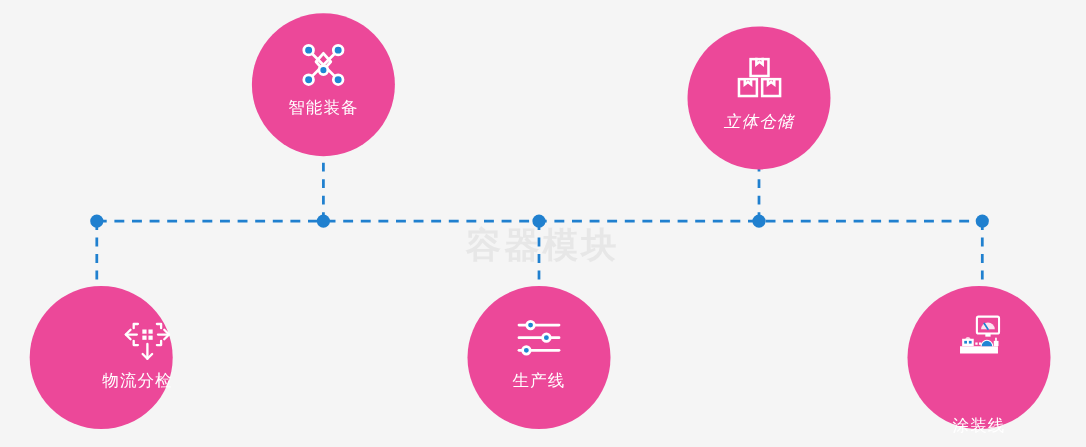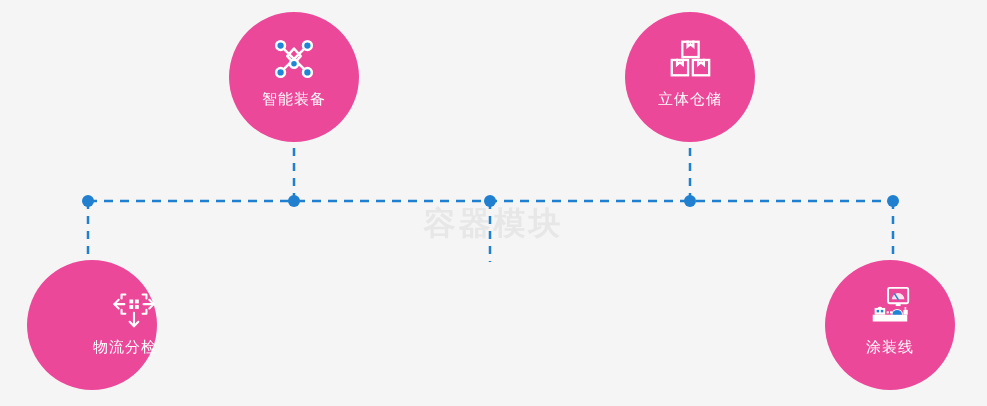--- a/index.html
+++ b/index.html
@@ -72,24 +72,24 @@
     color: #ffffff;
     font-size: 15px;
     letter-spacing: 1px;
     line-height: 1.1;
     white-space: nowrap;
     text-align: center;
   }
 
   
   #node-zhineng   { left: 229px; top: 12px;  }   
-  #node-litifcang { left: 625px; top: 12px;  }   
+  #node-litifcang { left: 625px; top: 24px; font-style: italic;  }   
   #node-wuliu     { left: 27px;  top: 260px; align-items: flex-end; }   
   #node-shengchan { left: 425px; top: 260px; }   
-  #node-tuzhuang  { left: 825px; top: 260px; }   
+  #node-tuzhuang  { left: 825px; top: 260px; gap: 41px; }   
 </style>
 </head>
 <body>
 
 <div id="diagram">
 
   <div class="watermark">容器模块</div>
 
   <svg class="connector-layer" viewBox="0 0 987 406" width="987" height="406" xmlns="http://www.w3.org/2000/svg">
 
@@ -162,20 +162,33 @@
         <line x1="34" y1="21" x2="44.5" y2="21"></line>
         <polyline points="40,16.5 44.5,21 40,25.5"></polyline>
 
         <line x1="24" y1="30" x2="24" y2="44"></line>
         <polyline points="19.5,39.5 24,44 28.5,39.5"></polyline>
       </svg>
     </span>
     <span class="node-label">物流分检</span>
   </div>
 
+  <div class="node" id="node-shengchan">
+    <span class="node-icon">
+      <svg viewBox="0 0 48 48" fill="none" stroke="#ffffff" stroke-width="2.6" stroke-linecap="round" stroke-linejoin="round">
+        <line x1="5" y1="12" x2="43" y2="12"></line>
+        <circle cx="16" cy="12" r="3.6" fill="#1f85d4"></circle>
+        <line x1="5" y1="24" x2="43" y2="24"></line>
+        <circle cx="31" cy="24" r="3.6" fill="#1f85d4"></circle>
+        <line x1="5" y1="36" x2="43" y2="36"></line>
+        <circle cx="12" cy="36" r="3.6" fill="#1f85d4"></circle>
+      </svg>
+    </span>
+    <span class="node-label">生产线</span>
+  </div>
 
   <div class="node" id="node-tuzhuang">
     <span class="node-icon">
       <svg viewBox="0 0 48 48" fill="none" xmlns="http://www.w3.org/2000/svg">
 
         <rect x="22" y="4" width="21" height="16" rx="1.5" fill="none" stroke="#ffffff" stroke-width="2"></rect>
 
         <path d="M26 16 a6.5 6.5 0 0 1 13 0" fill="#ffffff" opacity="0.85"></path>
         <line x1="32.5" y1="16" x2="29" y2="10.5" stroke="#1f85d4" stroke-width="1.6" stroke-linecap="round"></line>
 

